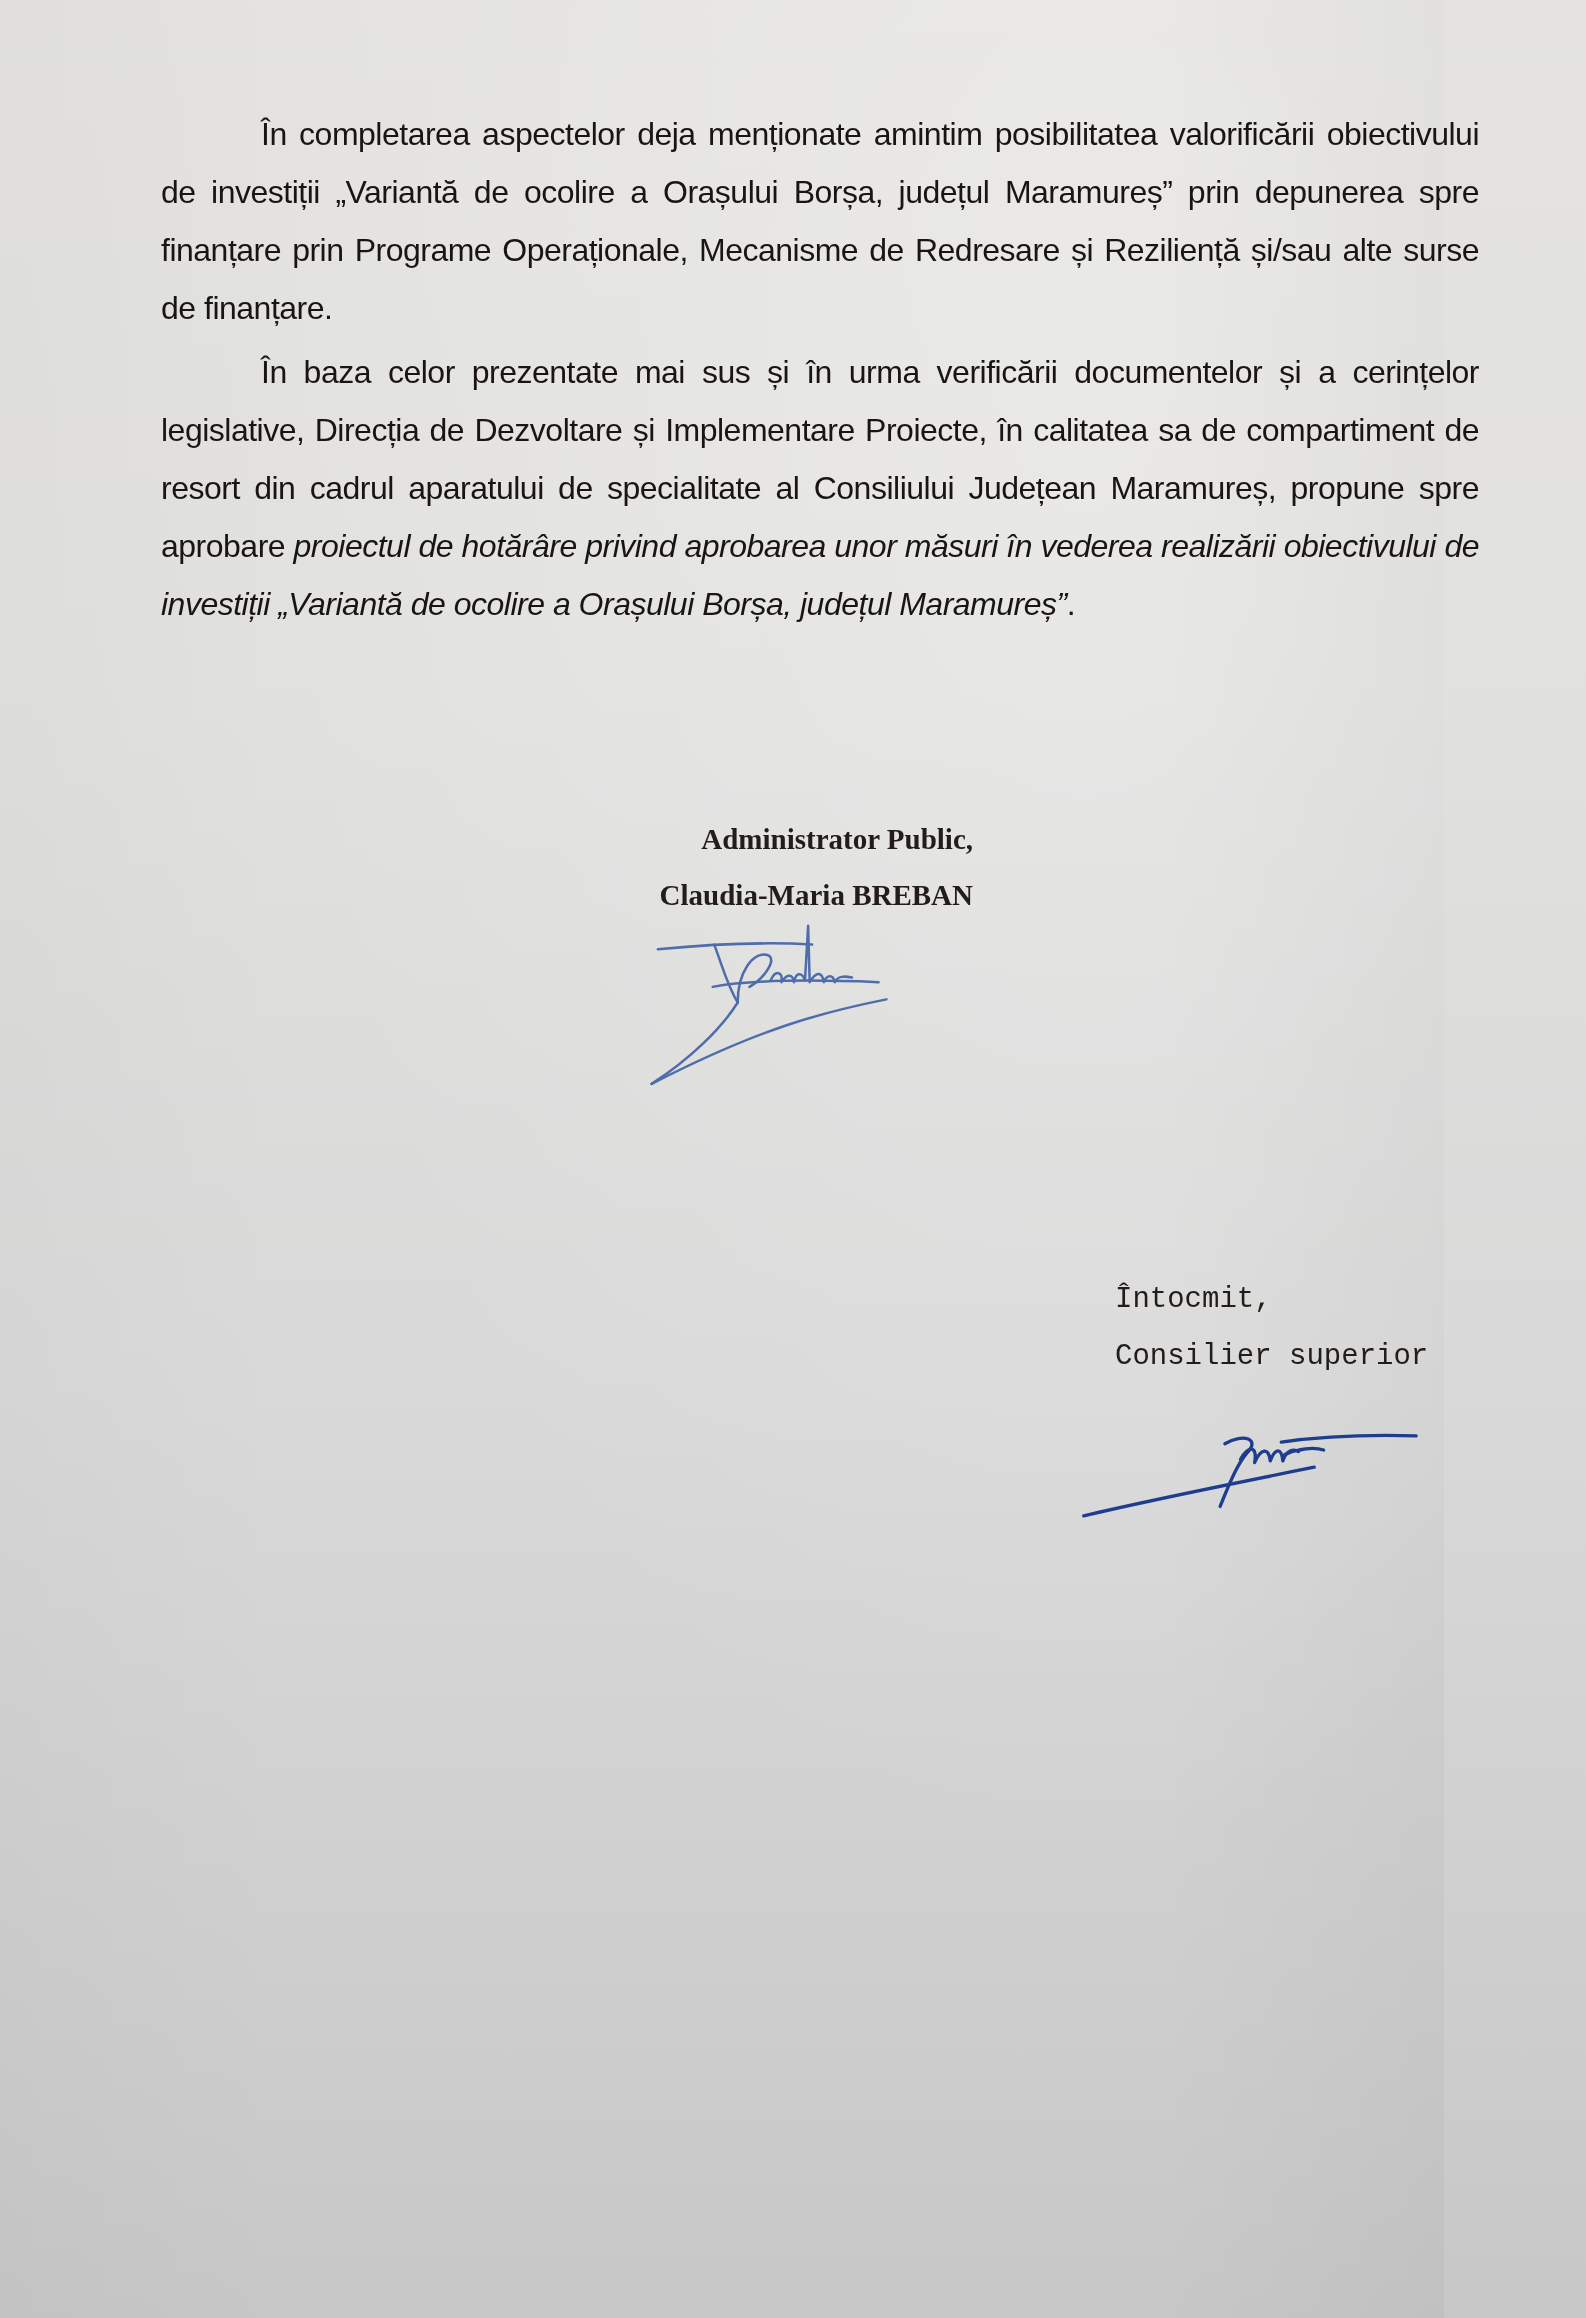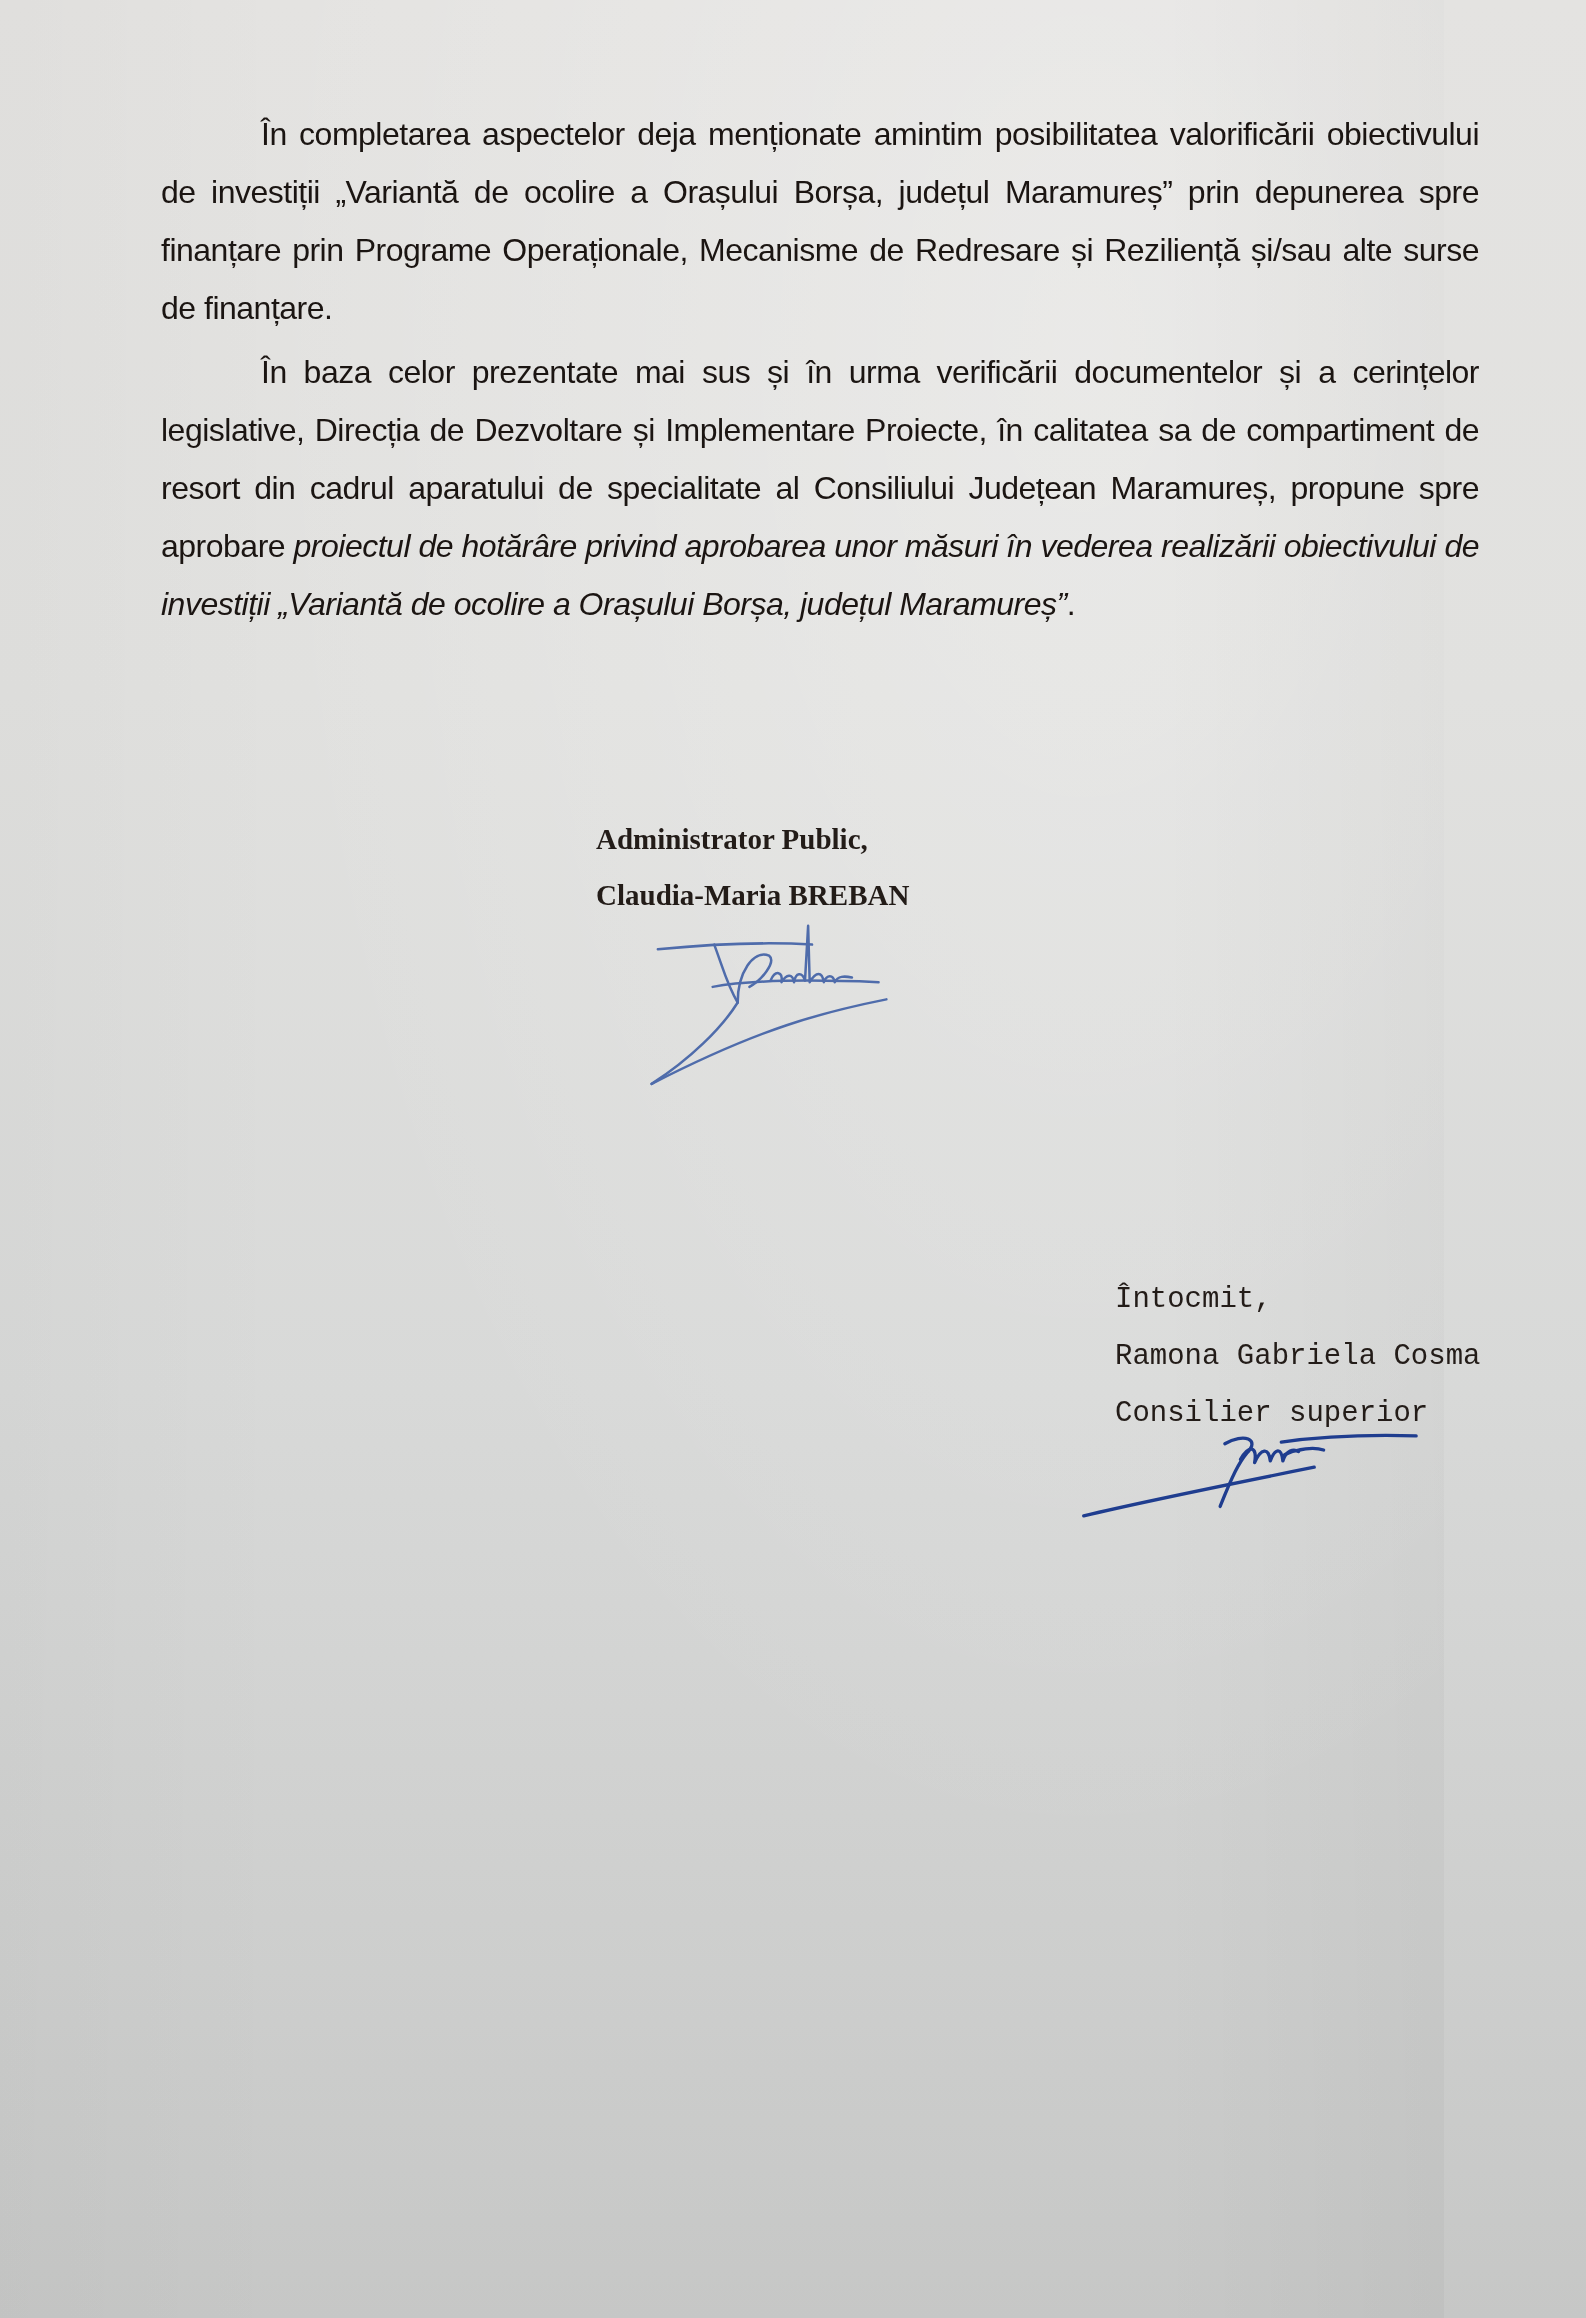--- a/index.html
+++ b/index.html
@@ -27,21 +27,21 @@
   .body-text p { margin: 0; text-indent: 100px; }
   .p1 { top: 105px; }
   .p2 { top: 343px; }
   .ital { font-style: italic; }
 
   .sig-block {
     position: absolute;
     font-family: "Liberation Serif", serif;
     color: #231c18;
   }
-  .admin { left: 596px; top: 811px; width: 377px; text-align: left; font-weight: bold; font-size: 29px; line-height: 56px; }
+  .admin { left: 596px; top: 811px; width: 377px; text-align: right; font-weight: bold; font-size: 29px; line-height: 56px; }
   .prep { left: 1115px; top: 1271px; font-size: 29px; line-height: 57px; font-family: Liberation Mono, monospace; }
   .line { display: block; white-space: nowrap; }
 
   svg.sig { position: absolute; overflow: visible; }
 </style>
 </head>
 <body>
 
 <div class="page">
 
@@ -65,21 +65,20 @@
       <path d="M118 88 C 160 80, 230 78, 330 82"></path>
       <path d="M150 108 C 150 70, 170 40, 190 48 C 200 56, 180 80, 165 88"></path>
       <path d="M192 80 c 6 -14, 16 -12, 14 2 c 6 -10, 14 -12, 16 0 c 2 -12, 10 -14, 14 -2 l 4 -70 l 2 72 c 8 -14, 16 -14, 18 0 c 4 -10, 12 -10, 14 0 c 4 -8, 12 -8, 22 -6"></path>
       <path d="M340 104 C 260 120, 180 140, 40 212"></path>
       <path d="M150 108 C 130 140, 90 180, 40 212"></path>
     </g>
   </svg>
 
   <div class="sig-block prep">
     <span class="line">Întocmit,</span>
-    <span class="line">Ramona Gabriela Cosma</span>
     <span class="line">Consilier superior</span>
   </div>
 
   <svg class="sig" style="left:1079px; top:1428px;" width="345" height="102" viewBox="0 0 440 130">
     <g fill="none" stroke="#1f3d8f" stroke-width="4.2" stroke-linecap="round" stroke-linejoin="round">
       <path d="M6 112 C 90 92, 200 70, 300 50"></path>
       <path d="M186 20 C 210 6, 232 14, 214 32 C 204 44, 196 60, 180 100"></path>
       <path d="M206 40 c 10 -18, 22 -18, 18 4 c 8 -18, 18 -20, 20 -2 c 6 -16, 14 -18, 16 0 c 4 -14, 14 -16, 20 -12"></path>
       <path d="M258 18 C 300 12, 360 8, 430 10"></path>
       <path d="M262 34 C 280 26, 300 24, 312 28"></path>

